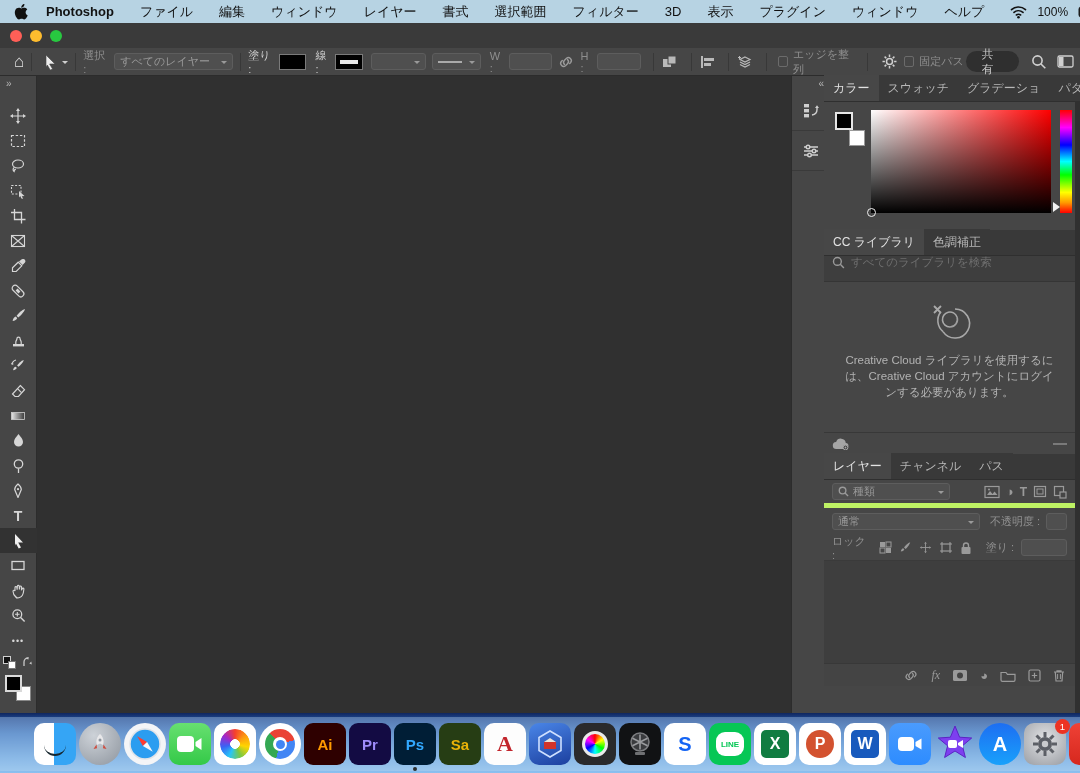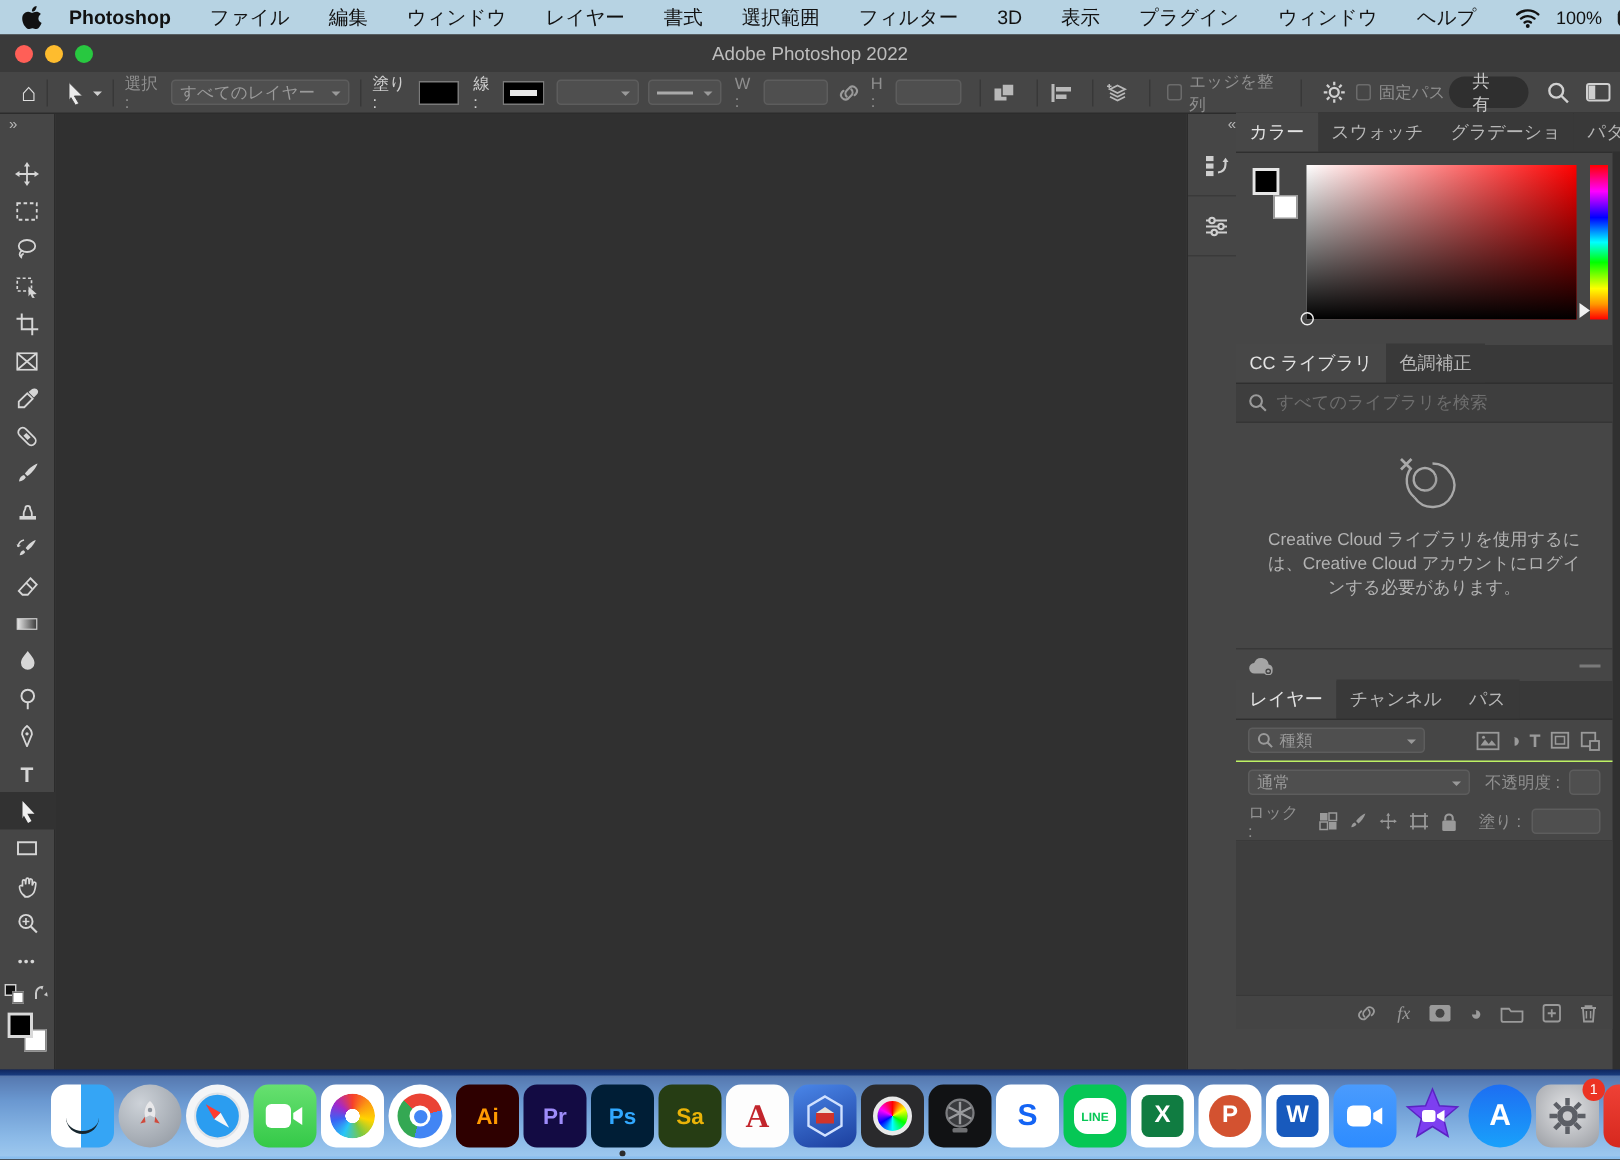--- a/index.html
+++ b/index.html
@@ -70,31 +70,31 @@
   .cp-swatches .fg { position:absolute; left:0; top:0; width:18px; height:18px; background:#000; border:2px solid #e6e6e6; }
   .cp-swatches .bg { position:absolute; right:0; bottom:0; width:16px; height:16px; background:#fff; border:1px solid #999; }
   .cp-grad { position:absolute; left:47px; top:8px; width:180px; height:103px;
     background: linear-gradient(to bottom, rgba(0,0,0,0) 0%, #000 100%), linear-gradient(to right, #fff 0%, #f00 100%); }
   .cp-grad .marker { position:absolute; left:-4px; bottom:-4px; width:9px; height:9px; border:1.5px solid #eee; border-radius:50%; }
   .cp-hue { position:absolute; left:236px; top:8px; width:12px; height:103px;
     background: linear-gradient(to bottom, #f00 0%, #f0f 17%, #00f 34%, #0ff 50%, #0f0 63%, #ff0 80%, #f90 90%, #f00 100%); }
   .cp-hue-ptr { position:absolute; left:229px; top:100px; width:0; height:0; border:5px solid transparent; border-left:7px solid #f2f2f2; }
 
   
-  .cc-searchrow { height:26px; background:#3e3e3e; display:flex; align-items:center; padding:0 8px; border-bottom:1px solid #353535; }
+  .cc-searchrow { height:26px; background:#3e3e3e; display:flex; align-items:flex-start; padding:0 8px; border-bottom:1px solid #353535; }
   .cc-searchrow input { background:transparent; border:none; outline:none; color:#bdbdbd; font-size:11.5px; width:200px; font-family:inherit; }
   .cc-searchrow input::placeholder { color:#6e6e6e; }
   .cc-body { height:150px; display:flex; flex-direction:column; align-items:center; }
   .cc-msg { color:#b3b3b3; font-size:11.5px; line-height:16px; text-align:center; width:210px; margin-top:8px; }
   .cc-bottom { height:22px; border-top:1px solid #383838; display:flex; align-items:center; padding:0 8px; }
   .cc-grip { margin-left:auto; width:14px; height:2px; background:#7a7a7a; }
 
   
   .lay-row { display:flex; align-items:center; padding:0 8px; color:#8f8f8f; font-size:11px; }
-  .lay-filter { height:28px; border-bottom:1px solid #bef264; gap:6px; }
+  .lay-filter { height:28px; border-bottom:5px solid #bef264; gap:6px; }
   .lay-filter .fld { flex:0 0 118px; }
   .lay-blend { height:27px; gap:6px; }
   .lay-lock { height:26px; gap:7px; border-bottom:1px solid #3a3a3a; }
   .lay-list { height:100px; background:#3e3e3e; }
   .lay-bottom { height:23px; border-top:1px solid #383838; display:flex; align-items:center; justify-content:flex-end; gap:12px; padding:0 10px; background:#444; }
   .dimicon { color:#9a9a9a; }
   .fx { color:#9a9a9a; font-size:12px; font-style:italic; font-family:"Liberation Serif",serif; }
 
   
   #desktop { position:absolute; left:0; top:713px; width:1080px; height:60px;
@@ -177,21 +177,20 @@
         </svg>
     </span>
 
   </span>
 </div>
 
 <div id="titlebar">
   <span class="tl red"></span>
   <span class="tl yellow"></span>
   <span class="tl green"></span>
-  <span class="wtitle">Adobe Photoshop 2022</span>
 </div>
 
 <div id="optionsbar">
   <span style="margin-left:14px; font-size:17px; color:#e0e0e0;">⌂</span>
   <span class="osep"></span>
   <span class="flex" style="margin-left:4px;">
     <svg width="14" height="16" viewBox="0 0 14 16">
         <path d="M3 1l9 9h-5.4l3 5-2.3 1.1-3-5L3 13z" fill="#ececec" stroke="#444" stroke-width=".6"></path>
       </svg>
     <span class="chev" style="border-top-color:#cfcfcf;"></span>

